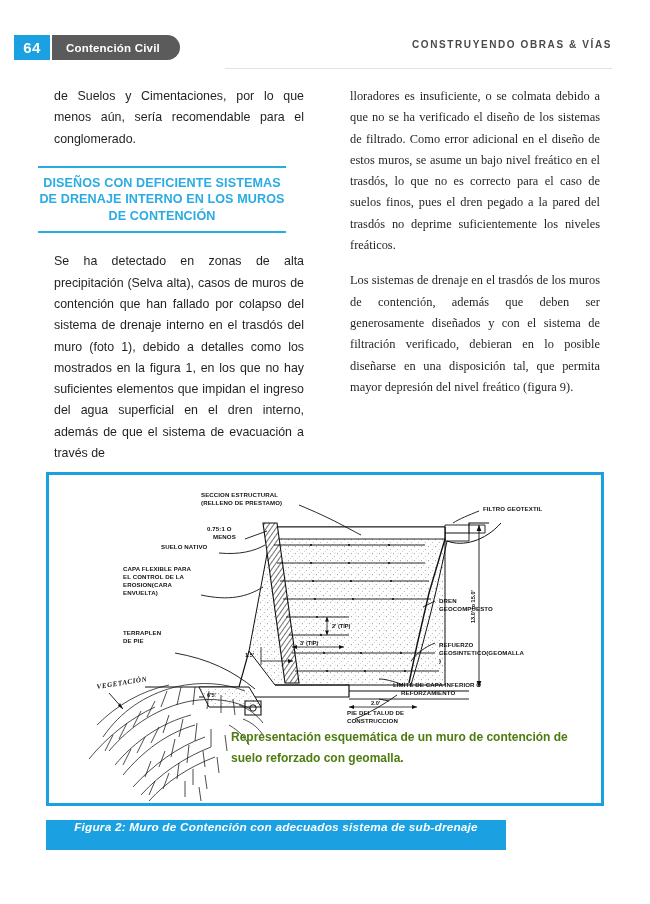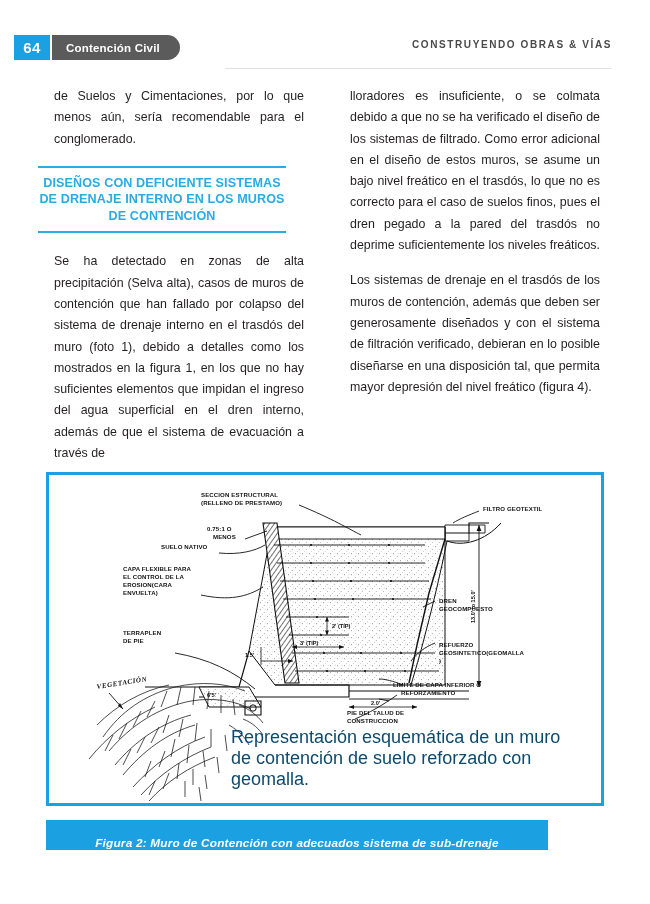--- a/index.html
+++ b/index.html
@@ -69,21 +69,21 @@
     position: absolute;
     left: 0; top: 86px;
     width: 650px;
   }
   .col {
     position: absolute;
     width: 266px;
     top: 0;
   }
   .col-left  { left: 38px; }
-  .col-right { left: 334px; }
+  .col-right { left: 334px; font-family: Liberation Serif, serif; }
 
   .para {
     font-size: 12.4px;
     line-height: 21.3px;
     color: #231f20;
     text-align: justify;
     margin: 0 0 14px 16px;
     hyphens: manual;
   }
 
@@ -118,34 +118,34 @@
     position: absolute;
     left: 0; top: 0;
     width: 100%;
     height: 100%;
   }
   .fig-caption-inner {
     position: absolute;
     left: 182px;
     top: 252px;
     width: 350px;
-    color: #0c4a6e;
-    font-size: 18px;
-    font-weight: normal;
+    color: #4d7c0f;
+    font-size: 12px;
+    font-weight: bold;
     line-height: 21px;
   }
 
   .figure-caption-bar {
     position: absolute;
     left: 46px; top: 820px;
-    width: 502px;
+    width: 460px;
     height: 30px;
     background: #1ba0e2;
     display: flex;
-    align-items: flex-end;
+    align-items: flex-start;
     justify-content: center;
     box-sizing: border-box;
   }
   .figure-caption-bar .cap-text {
     color: #ffffff;
     font-size: 11.8px;
     font-style: italic;
     font-weight: bold;
     letter-spacing: 0.2px;
   }
@@ -191,21 +191,21 @@
 
     <div class="heading-block">
       <div class="htitle">DISEÑOS CON DEFICIENTE SISTEMAS DE DRENAJE INTERNO EN LOS MUROS DE CONTENCIÓN</div>
     </div>
 
     <p class="para">Se ha detectado en zonas de alta precipitación (Selva alta), casos de muros de contención que han fallado por colapso del sistema de drenaje interno en el trasdós del muro (foto 1), debido a detalles como los mostrados en la figura 1, en los que no hay suficientes elementos que impidan el ingreso del agua superficial en el dren interno, además de que el sistema de evacuación a través de</p>
   </div>
 
   <div class="col col-right">
     <p class="para">lloradores es insuficiente, o se colmata debido a que no se ha verificado el diseño de los sistemas de filtrado.  Como error adicional en el diseño de estos muros, se asume un bajo nivel freático en el trasdós, lo que no es correcto para el caso de suelos finos, pues el dren pegado a la pared del trasdós no deprime suficientemente los niveles freáticos.</p>
-    <p class="para">Los sistemas de drenaje en el trasdós de los muros de contención, además que deben ser generosamente diseñados y con el sistema de filtración verificado, debieran en lo posible diseñarse en una disposición tal, que permita mayor depresión del nivel freático (figura 4).</p>
+    <p class="para">Los sistemas de drenaje en el trasdós de los muros de contención, además que deben ser generosamente diseñados y con el sistema de filtración verificado, debieran en lo posible diseñarse en una disposición tal, que permita mayor depresión del nivel freático (figura 9).</p>
   </div>
 
 </div>
 
 <div class="figure-wrap">
 
   <svg class="figure-canvas" viewBox="0 0 552 328" preserveAspectRatio="none">
 
     <defs>
       <pattern id="soilfill" width="7" height="7" patternUnits="userSpaceOnUse">

